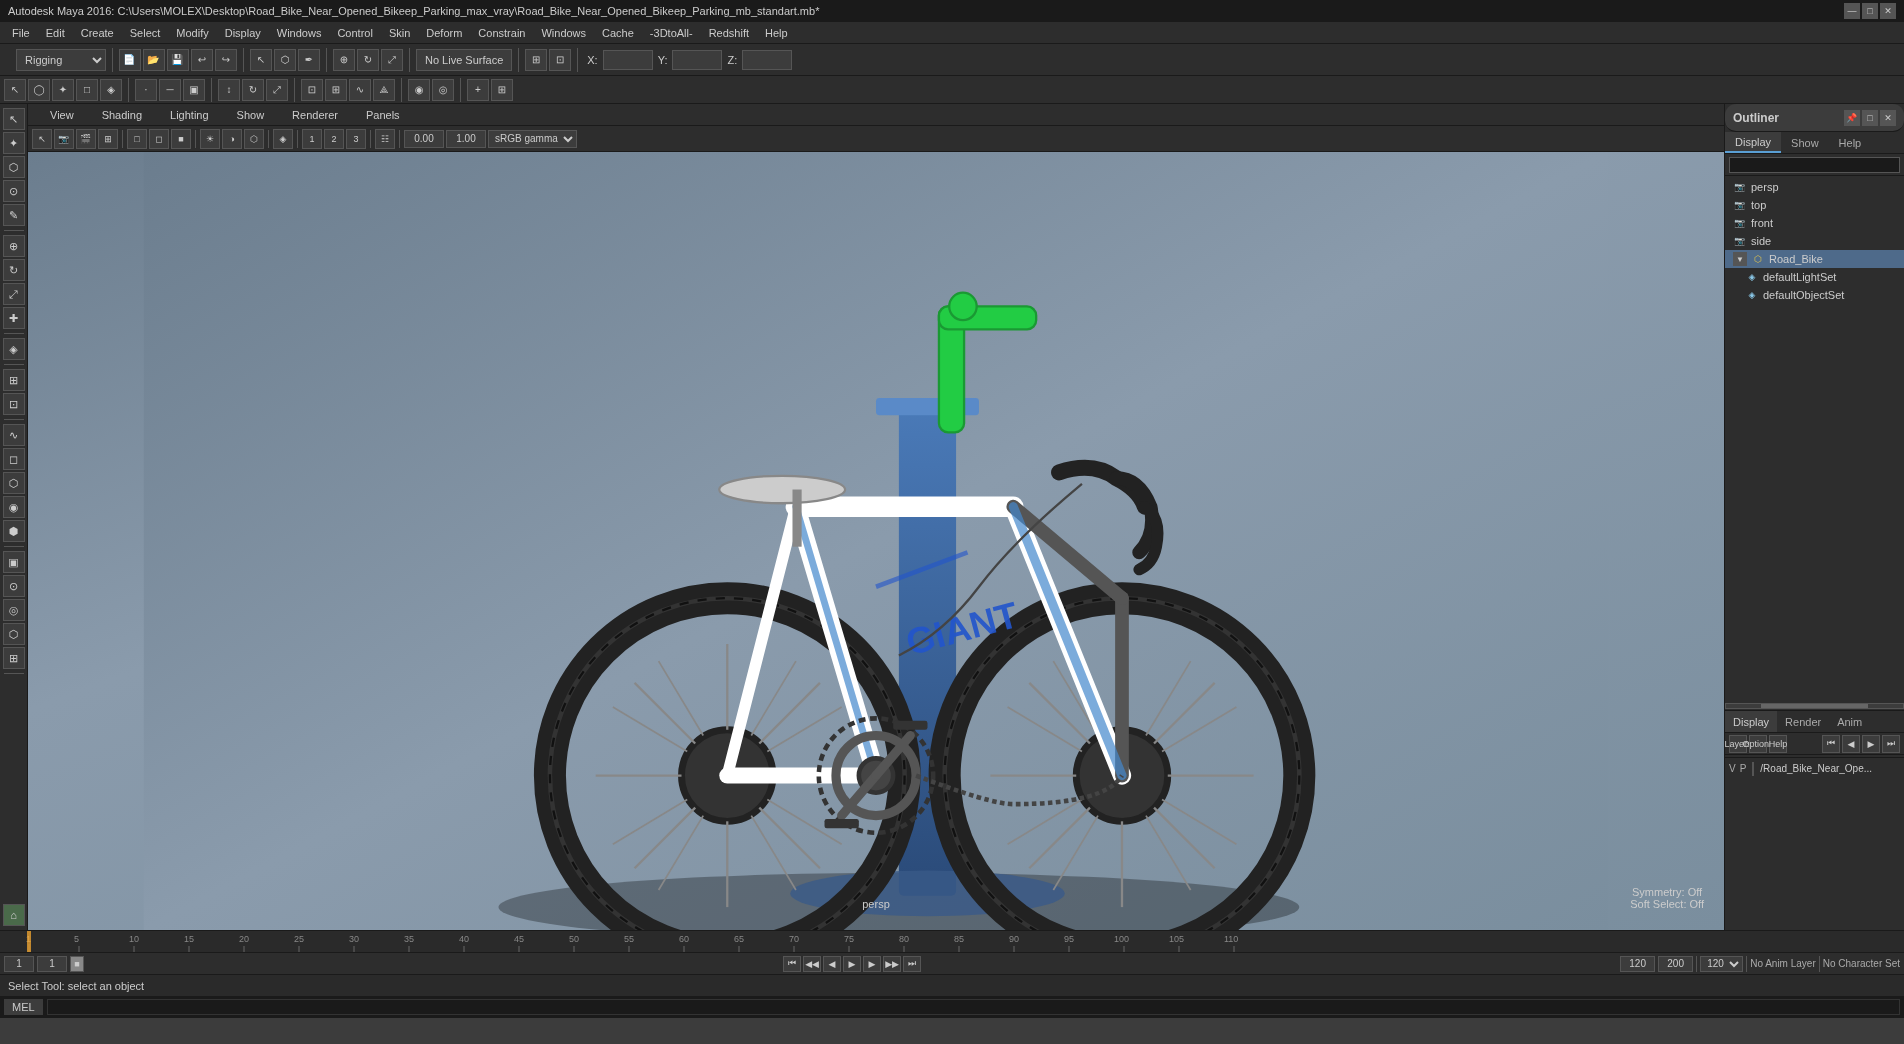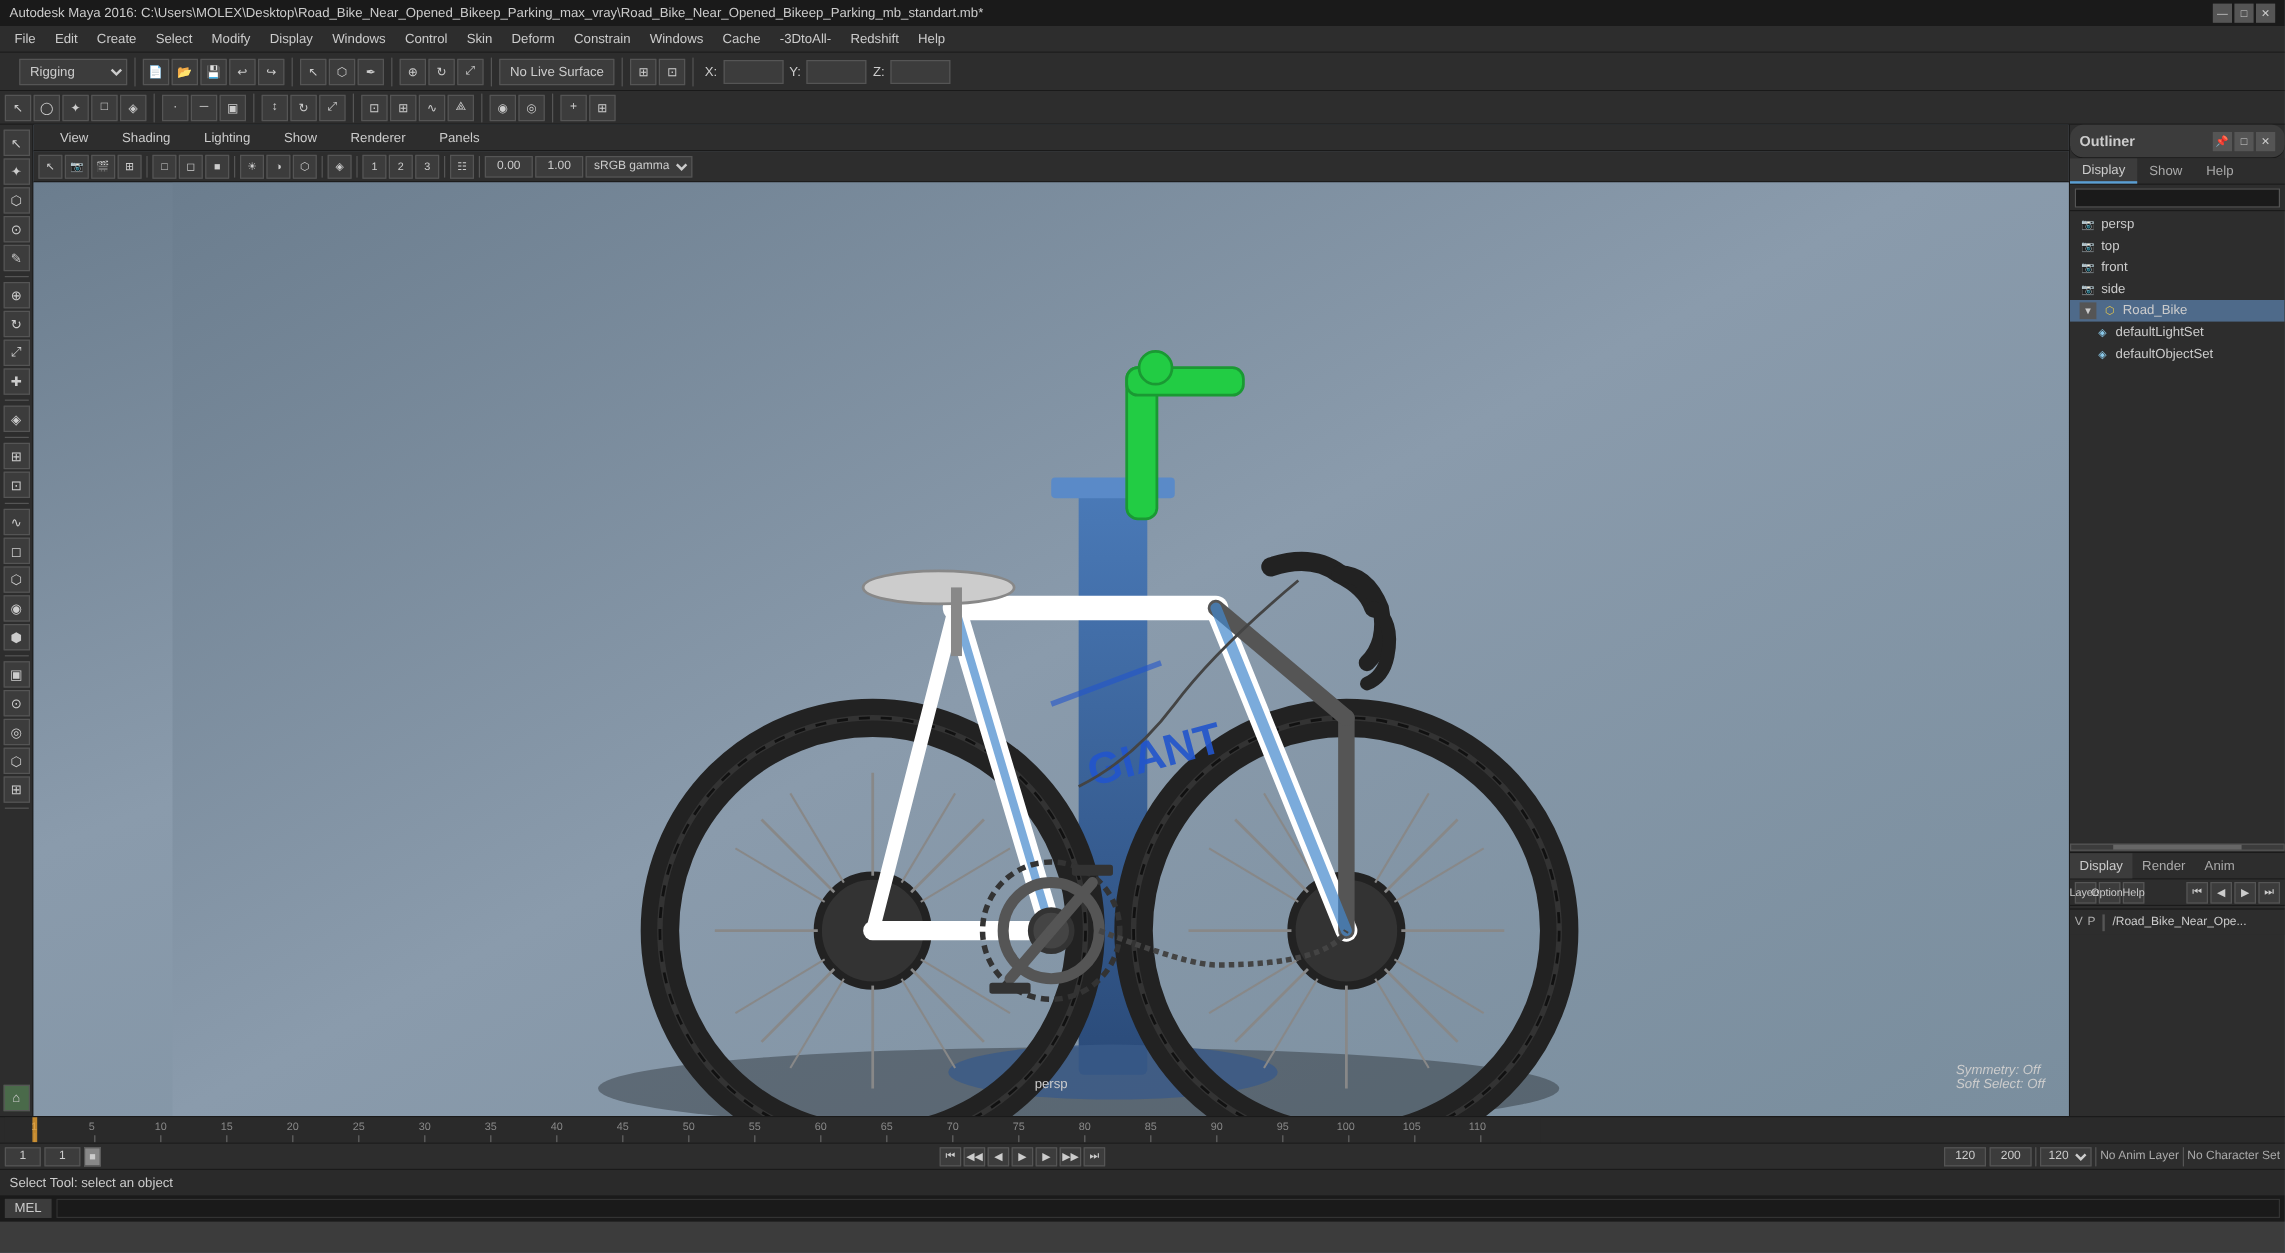--- a/index.html
+++ b/index.html
@@ -229,22 +229,21 @@
       transform: translateX(-50%);
       color: #cccccc;
       font-size: 11px;
     }
     #symmetry-info {
       position: absolute;
       bottom: 20px;
       right: 20px;
       color: #cccccc;
       font-size: 11px;
-      text-align: left;
-      font-style: italic;
+      text-align: center;
     }
 
     
     #right-panel {
       width: 180px;
       background: #2d2d2d;
       display: flex;
       flex-direction: column;
       border-left: 1px solid #1a1a1a;
     }

